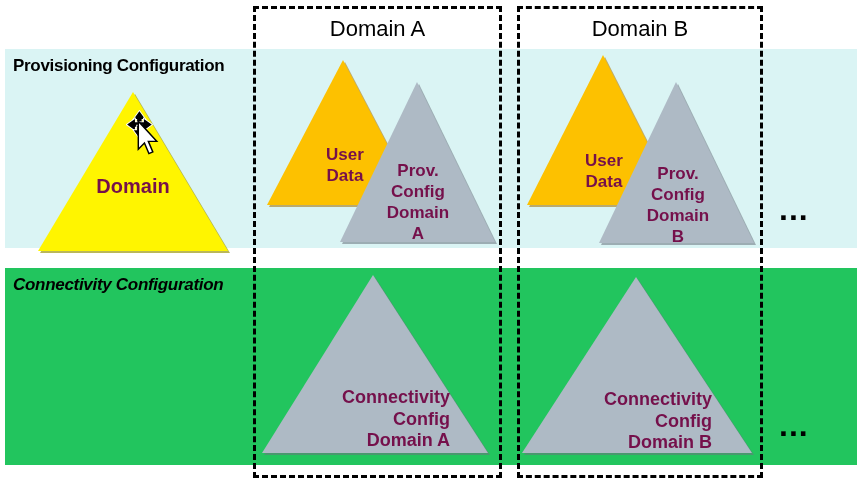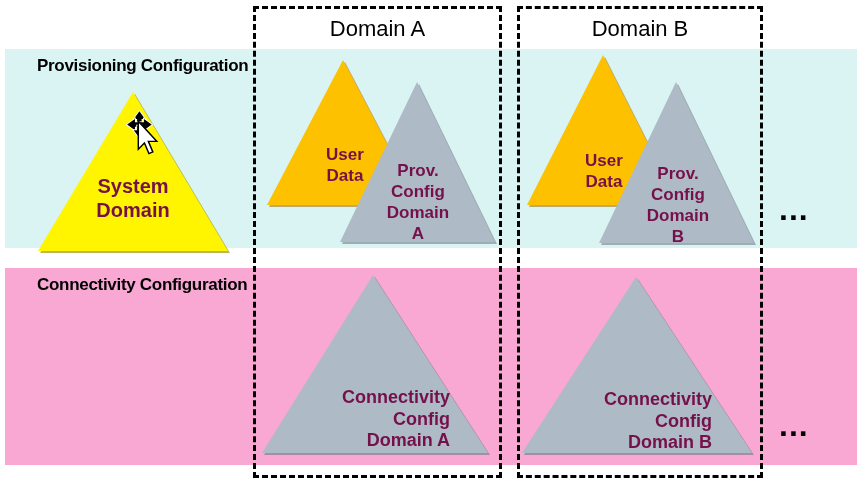--- a/index.html
+++ b/index.html
@@ -10,31 +10,30 @@
     background: #ffffff;
     overflow: hidden;
     font-family: "Liberation Sans", sans-serif;
   }
   .band {
     position: absolute;
     left: 5px;
     width: 852px;
   }
   .band-provisioning { top: 49px; height: 199px; background: #DAF4F4; }
-  .band-connectivity { top: 268px; height: 197px; background: #f9a8d4; }
+  .band-connectivity { top: 268px; height: 197px; background: #22c55e; font-style: italic; }
   .band-title {
     position: absolute;
     left: 8px;
     top: 7px;
     font-size: 17px;
     font-weight: bold;
     letter-spacing: -0.3px;
     color: #000000;
     white-space: nowrap;
-    margin-left: 24px;
   }
   .domain-box {
     position: absolute;
     top: 6px;
     height: 472px;
     border: 3px dashed #000000;
     box-sizing: border-box;
     background: transparent;
   }
   .domain-box-a { left: 253px; width: 249px; }
@@ -91,21 +90,20 @@
   <div class="domain-box domain-box-b">
     <div class="domain-label">Domain B</div>
   </div>
 
   <div class="tri shadow-yellow" style="left:38px; top:92px;">
     <svg width="190" height="159" viewBox="0 0 190 159">
       <polygon points="95,0 190,159 0,159" fill="#FFF500"></polygon>
     </svg>
   </div>
   <div class="tri-label tl-system" style="left:58px; top:174px; width:150px;">
-    <div>System</div>
     <div>Domain</div>
   </div>
 
   <div class="cursor-icon">
     <svg width="38" height="56" viewBox="0 0 34 50">
       <g fill="#000000" stroke="#ffffff" stroke-width="1.6" paint-order="stroke">
         <path d="M12,1 L7,8 L10,8 L10,12 L14,12 L14,8 L17,8 Z"></path>
         <path d="M1,13 L8,8 L8,11 L12,11 L12,15 L8,15 L8,18 Z"></path>
         <path d="M23,13 L16,8 L16,11 L12,11 L12,15 L16,15 L16,18 Z"></path>
         <path d="M12,25 L7,18 L10,18 L10,14 L14,14 L14,18 L17,18 Z"></path>

